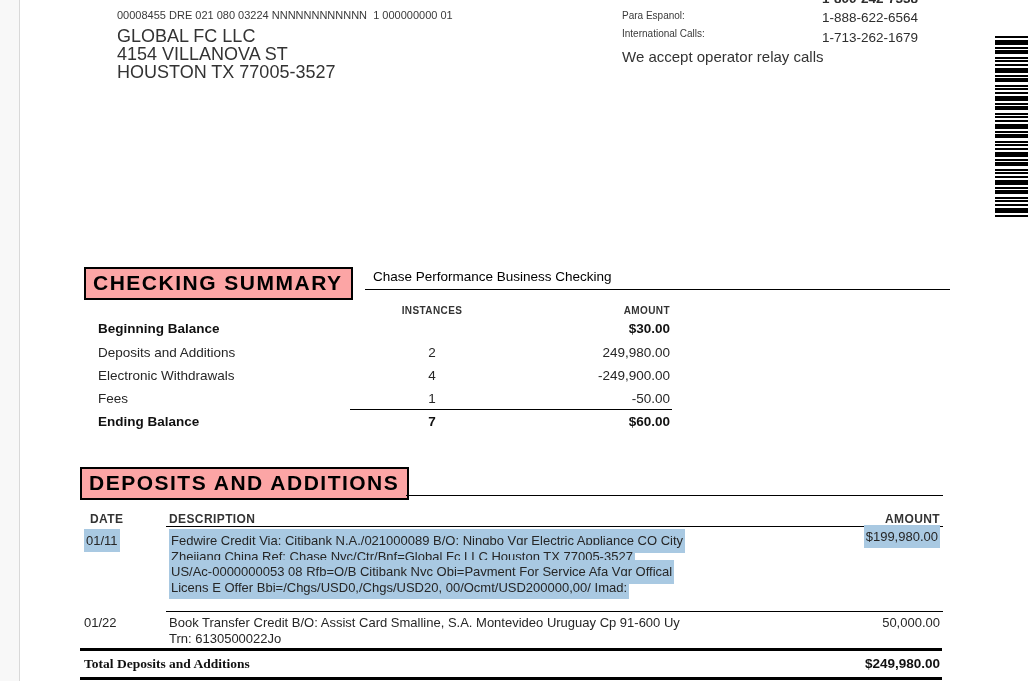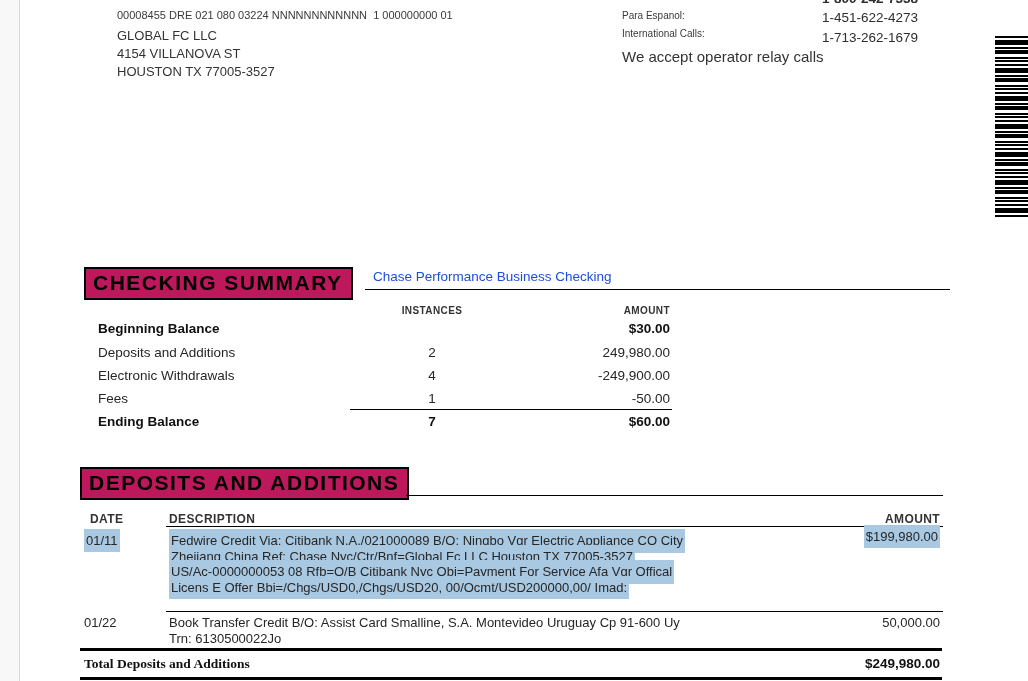--- a/index.html
+++ b/index.html
@@ -6,44 +6,44 @@
   #page {
     position:relative; width:1028px; height:681px; overflow:hidden;
     background:#ffffff; font-family:"Liberation Sans", sans-serif; color:#262626;
     --hl:#a9c9e2;
   }
   .abs { position:absolute; }
   .left-strip { left:0; top:0; width:19px; height:681px; background:#f8f8f8; border-right:1px solid #d9d9d9; }
 
   
   .mail-line { left:117px; top:9px; font-size:11px; white-space:pre; color:#3a3a3a; }
-  .addr { left:117px; top:27px; font-size:13px; line-height:18px; color:#333; }
+  .addr { left:117px; top:27px; font-size:18px; line-height:18px; color:#333; }
 
   
   .c-label { left:622px; font-size:10px; color:#3a3a3a; }
   .c-value { left:822px; font-size:13.5px; color:#2e2e2e; }
   .relay { left:622px; top:48px; font-size:15px; color:#333; }
 
   
   .barcode {
     left:995px; top:36px; width:33px; height:182px;
     background:repeating-linear-gradient(to bottom,
       #000 0 2px, #fff 2px 4px, #000 4px 9px, #fff 9px 11px,
       #000 11px 13px, #fff 13px 14px, #000 14px 18px, #fff 18px 21px,
       #000 21px 23px, #fff 23px 24px, #000 24px 26px, #fff 26px 28px);
   }
 
   
   .section-box {
-    border:2px solid #000; background:#be185d; color:#000;
+    border:2px solid #000; background:#fca5a5; color:#000;
     font-size:21px; font-weight:bold; letter-spacing:1.5px;
     padding:2px 8px 3px 7px; white-space:nowrap;
   }
   .cs-box { left:84px; top:267px; }
-  .cs-subtitle { left:373px; top:269px; font-size:13.5px; color:#1d4ed8; }
+  .cs-subtitle { left:373px; top:269px; font-size:13.5px; color:#000000; }
   .rule { background:#000; height:1px; }
   .cs-subrule { left:365px; top:289px; width:585px; }
 
   
   .sumrow { left:90px; width:580px; height:17px; font-size:13.5px; }
   .sumrow .lbl { position:absolute; left:8px; white-space:nowrap; }
   .sumrow .inst { position:absolute; left:282px; width:120px; text-align:center; }
   .sumrow .amt { position:absolute; right:0; text-align:right; white-space:nowrap; }
   .sumhead { font-size:10px; font-weight:bold; letter-spacing:0.4px; color:#333; }
   .bold { font-weight:bold; color:#111; }
@@ -79,21 +79,21 @@
   <div class="abs mail-line">00008455 DRE 021 080 03224 NNNNNNNNNNNN  1 000000000 01</div>
   <div class="abs addr">
     <div>GLOBAL FC LLC</div>
     <div>4154 VILLANOVA ST</div>
     <div>HOUSTON TX 77005-3527</div>
   </div>
 
   <div class="abs c-label" style="top:-9px">Service Center:</div>
   <div class="abs c-value" style="top:-9px; font-weight:bold">1-800-242-7338</div>
   <div class="abs c-label" style="top:10px">Para Espanol:</div>
-  <div class="abs c-value" style="top:10px">1-451-622-4273</div>
+  <div class="abs c-value" style="top:10px">1-888-622-6564</div>
   <div class="abs c-label" style="top:28px">International Calls:</div>
   <div class="abs c-value" style="top:30px">1-713-262-1679</div>
   <div class="abs relay">We accept operator relay calls</div>
 
   <div class="abs barcode"></div>
 
   <div class="abs section-box cs-box">CHECKING SUMMARY</div>
   <div class="abs cs-subtitle">Chase Performance Business Checking</div>
   <div class="abs rule cs-subrule"></div>
 

